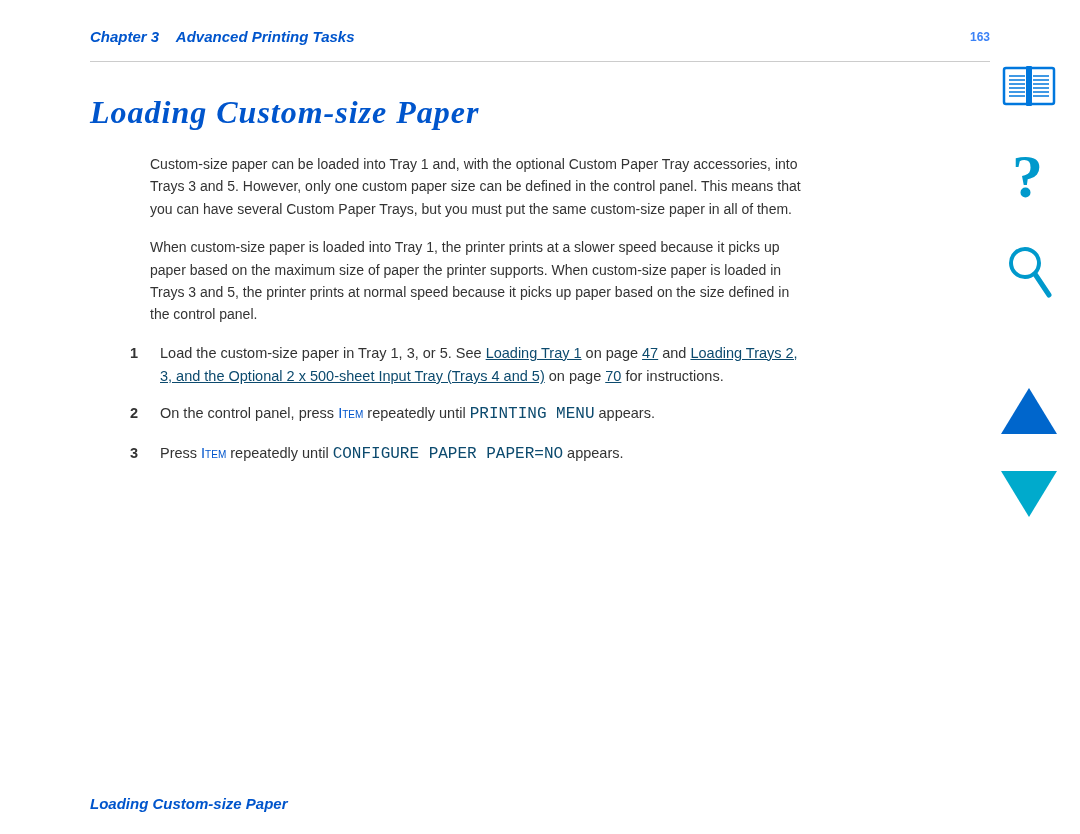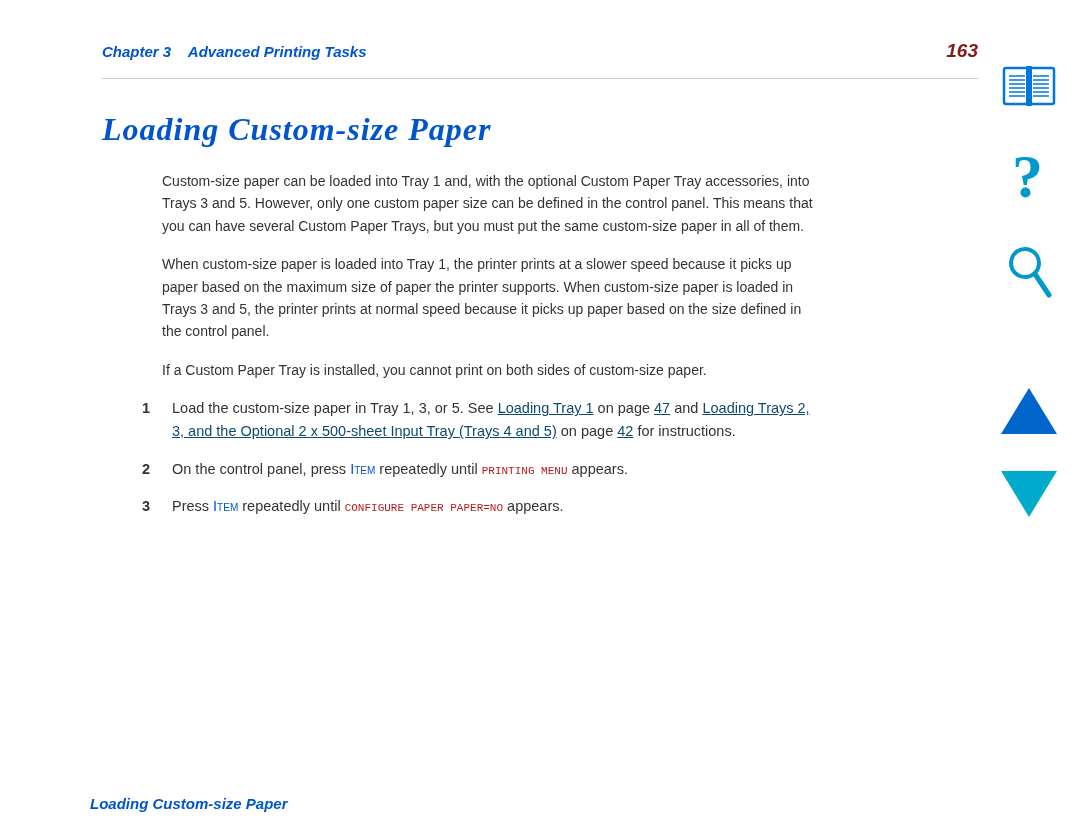--- a/index.html
+++ b/index.html
@@ -12,44 +12,43 @@
       font-size: 15px;
       color: #333333;
       position: relative;
       overflow: hidden;
     }
 
     .page-container {
       width: 1080px;
       height: 834px;
       position: relative;
-      padding: 12px;
+      padding: 0;
     }
 
     
     .header {
       display: flex;
       justify-content: space-between;
       align-items: center;
       padding: 28px 90px 10px 90px;
       border-bottom: none;
     }
 
     .chapter-label {
       font-style: italic;
       font-weight: bold;
       color: #0055cc;
       font-size: 15px;
     }
 
     .page-number {
-      font-style: italic;
-      font-weight: bold;
-      color: #7f1d1d;
-      font-size: 19px;
+      font-weight: bold;
+      color: #3b82f6;
+      font-size: 12px;
     }
 
     
     .content-area {
       padding: 18px 90px 20px 90px;
       max-width: 900px;
     }
 
     
     .page-title {
@@ -94,22 +93,22 @@
       flex: 1;
     }
 
     .link-text {
       color: #0c4a6e;
       text-decoration: underline;
     }
 
     .monospace {
       font-family: 'Courier New', Courier, monospace;
-      font-size: 11px;
-      color: #b91c1c;
+      font-size: 16px;
+      color: #0c4a6e;
     }
 
     .menu-highlight {
       color: #0055cc;
       font-variant: small-caps;
       font-weight: normal;
     }
 
     .bold-text {
       font-weight: bold;
@@ -162,28 +161,27 @@
   <hr class="divider-line">
 
   <div class="content-area">
 
     <div class="page-title">Loading Custom-size Paper</div>
 
     <p class="body-text">Custom-size paper can be loaded into Tray 1 and, with the optional Custom Paper Tray accessories, into Trays 3 and 5. However, only one custom paper size can be defined in the control panel. This means that you can have several Custom Paper Trays, but you must put the same custom-size paper in all of them.</p>
 
     <p class="body-text">When custom-size paper is loaded into Tray 1, the printer prints at a slower speed because it picks up paper based on the maximum size of paper the printer supports. When custom-size paper is loaded in Trays 3 and 5, the printer prints at normal speed because it picks up paper based on the size defined in the control panel.</p>
 
-    <p class="body-text">If a Custom Paper Tray is installed, you cannot print on both sides of custom-size paper.</p>
 
     <div class="numbered-list">
 
       <div class="list-item">
         <span class="list-number">1</span>
         <span class="list-content">
-          Load the custom-size paper in Tray 1, 3, or 5. See <span class="link-text">Loading Tray 1</span> on page <span class="link-text">47</span> and <span class="link-text">Loading Trays 2, 3, and the Optional 2 x 500-sheet Input Tray (Trays 4 and 5)</span> on page <span class="link-text">42</span> for instructions.
+          Load the custom-size paper in Tray 1, 3, or 5. See <span class="link-text">Loading Tray 1</span> on page <span class="link-text">47</span> and <span class="link-text">Loading Trays 2, 3, and the Optional 2 x 500-sheet Input Tray (Trays 4 and 5)</span> on page <span class="link-text">70</span> for instructions.
         </span>
       </div>
 
       <div class="list-item">
         <span class="list-number">2</span>
         <span class="list-content">
           On the control panel, press <span class="menu-highlight">Item</span> repeatedly until <span class="monospace">PRINTING MENU</span> appears.
         </span>
       </div>
 

